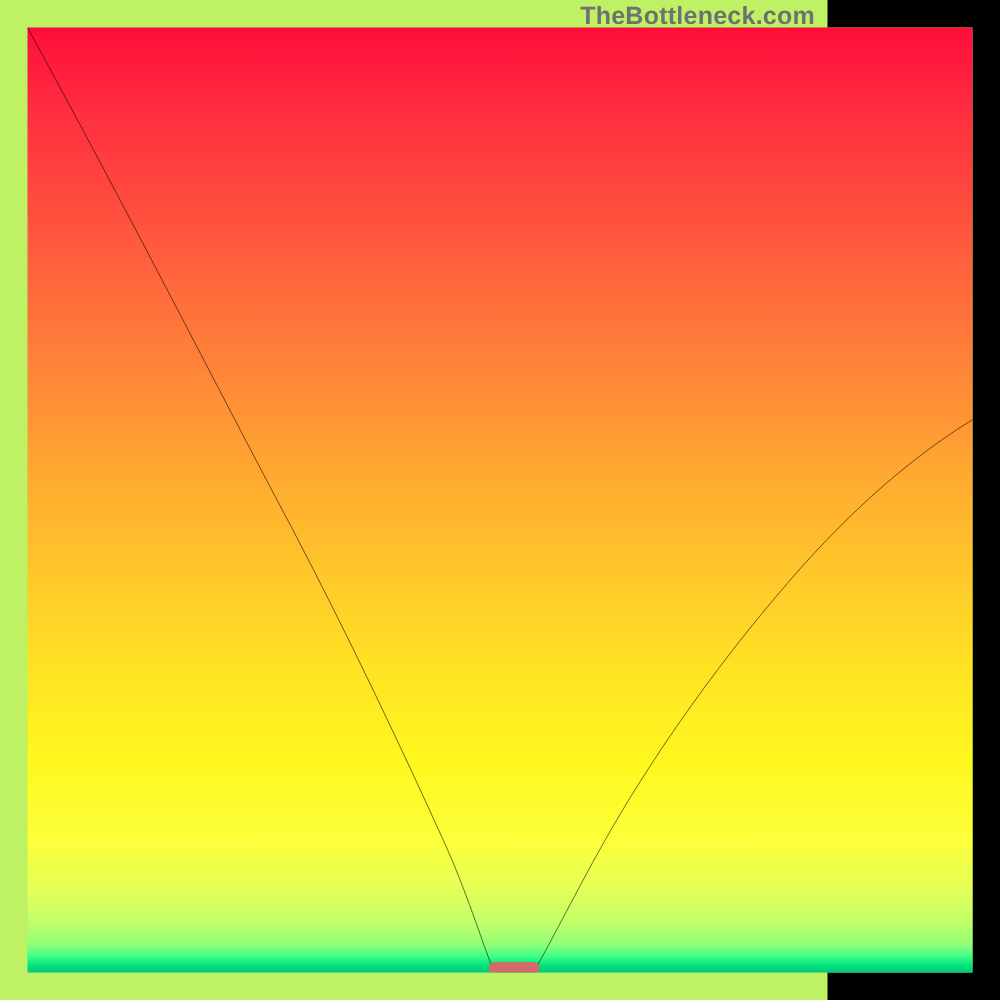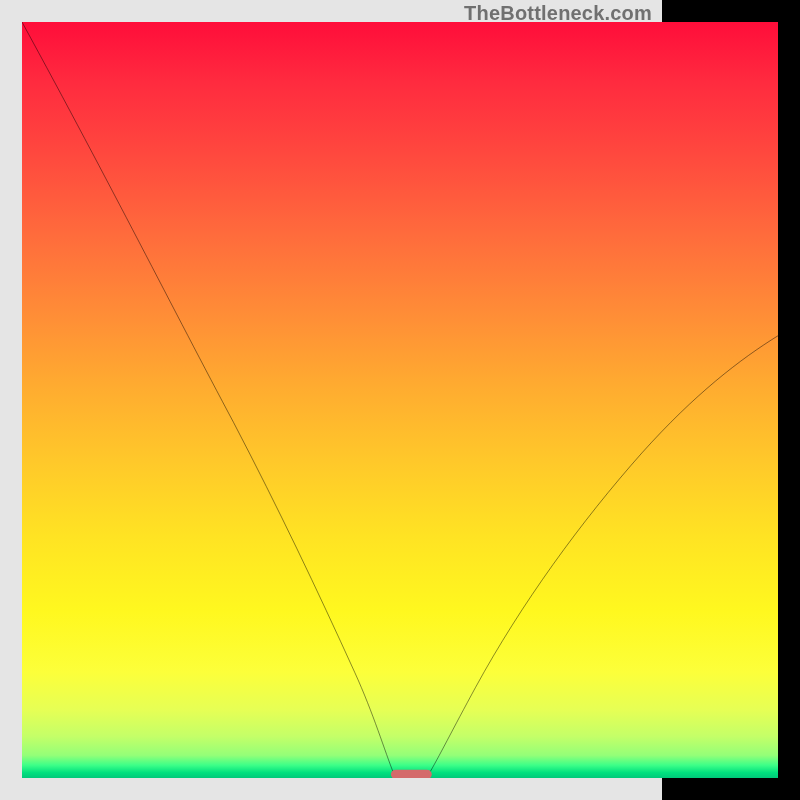--- a/index.html
+++ b/index.html
@@ -8,21 +8,21 @@
     width: 800px;
     height: 800px;
     background: #000;
     font-family: Arial, Helvetica, sans-serif;
     overflow: hidden;
   }
   .frame {
     position: relative;
     width: 662px;
     height: 800px;
-    background: #e5e5e5;
+    background: #bef264;
   }
   .plot {
     position: absolute;
     left: 22px;
     top: 22px;
     width: 756px;
     height: 756px;
     background: #8aff5a;
   }
   

